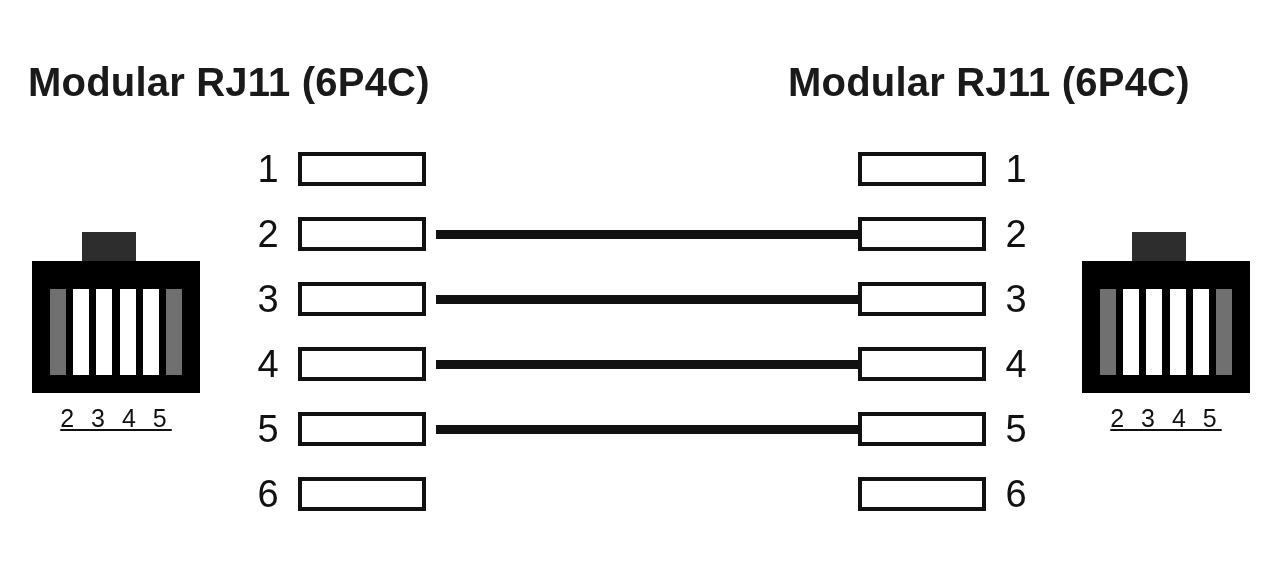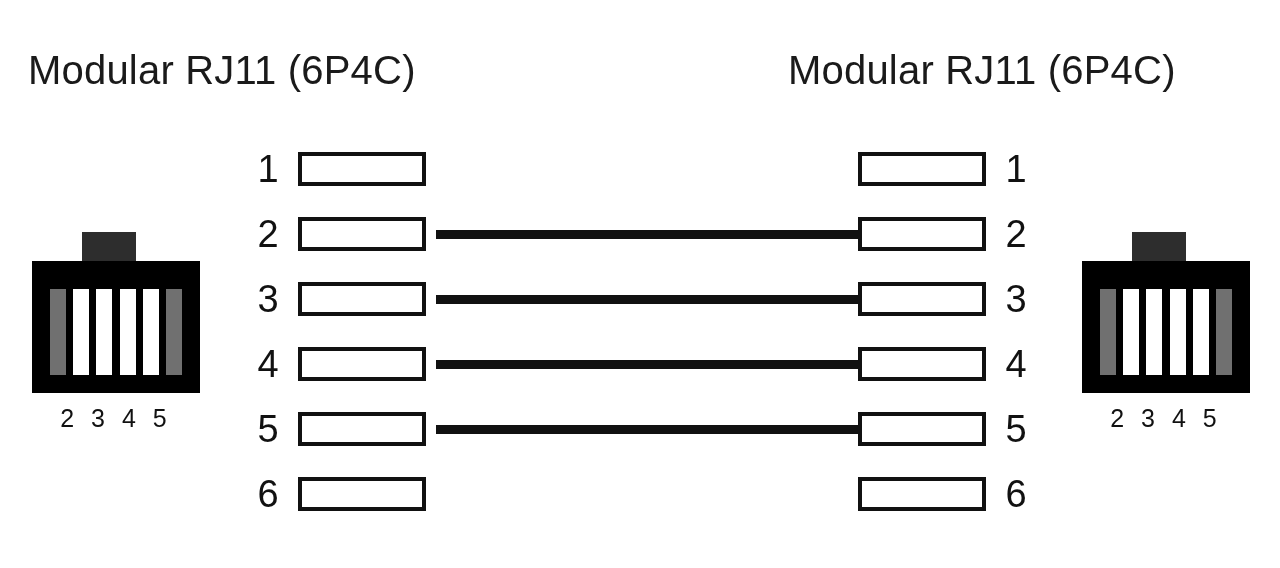--- a/index.html
+++ b/index.html
@@ -15,23 +15,23 @@
     position: relative;
     width: 1280px;
     height: 568px;
     background: #ffffff;
     overflow: hidden;
   }
 
   
   .title {
     position: absolute;
-    top: 48px;
+    top: 60px;
     font-size: 40px;
-    font-weight: 400;
+    font-weight: 700;
     letter-spacing: 0.2px;
     white-space: nowrap;
     color: #1a1a1a;
   }
   .title.left  { left: 28px; }
   .title.right { left: 788px; }
 
   
   .pin-column {
     position: absolute;
@@ -128,20 +128,21 @@
   .conn-numbers {
     position: absolute;
     left: 14px;
     top: 172px;
     width: 168px;
     text-align: center;
     font-size: 25px;
     letter-spacing: 5px;
     color: #111111;
     white-space: nowrap;
+    text-decoration: underline;
   }
 </style>
 </head>
 <body>
 
 <div id="diagram">
 
   <div class="title left">Modular RJ11 (6P4C)</div>
   <div class="title right">Modular RJ11 (6P4C)</div>
 

